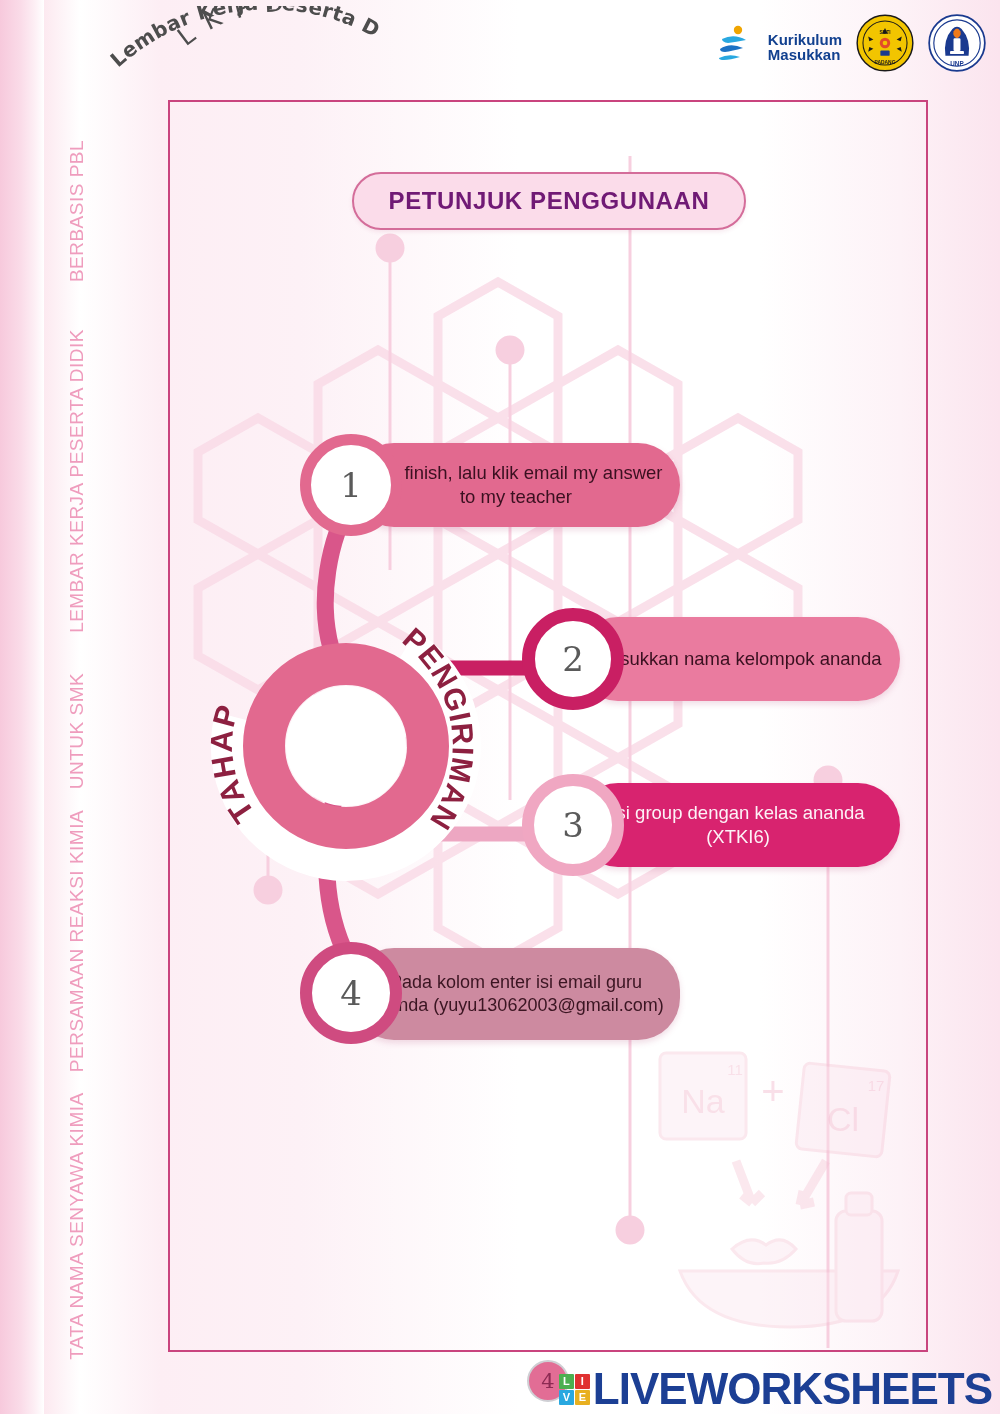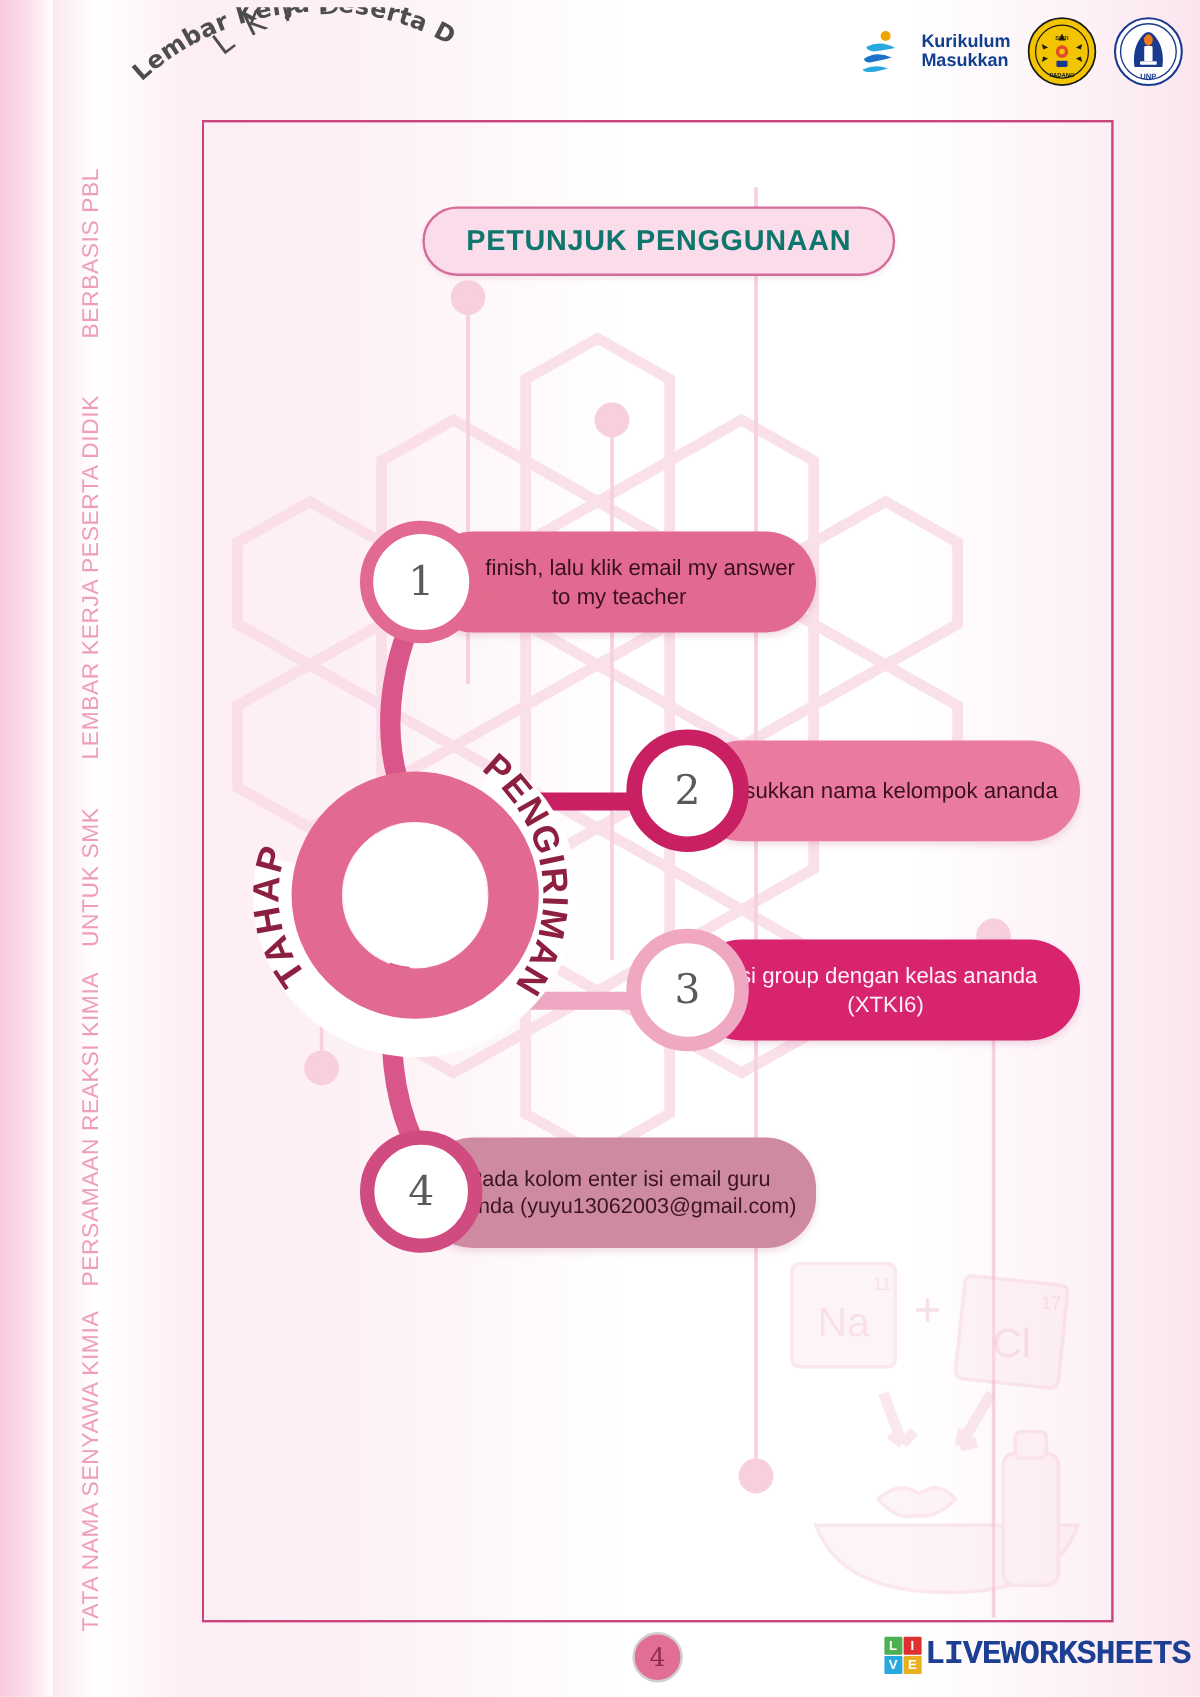--- a/index.html
+++ b/index.html
@@ -53,21 +53,21 @@
     width: 300px; height: 80px;
   }
   .lkpd-arc text {
     fill: #4d4d4d;
     font-family: "DejaVu Sans", sans-serif;
   }
   .logos {
     position: absolute; right: 14px; top: 14px;
     display: flex; align-items: center; gap: 14px;
   }
-  .km-logo { display: flex; align-items: center; gap: 18px; }
+  .km-logo { display: flex; align-items: flex-end; gap: 18px; }
   .km-text {
     font-size: 15px; font-weight: bold; line-height: 1.05;
     color: #12408f; font-family: "Liberation Sans", sans-serif;
   }
   .seal { width: 58px; height: 58px; }
 
   
   .frame {
     position: absolute; left: 168px; top: 100px;
     width: 760px; height: 1252px;
@@ -85,21 +85,21 @@
   .title-pill {
     position: absolute; left: 352px; top: 172px;
     width: 394px; height: 58px;
     border: 2px solid #d46d9a;
     border-radius: 29px;
     background: #fbdcea;
     display: flex; align-items: center; justify-content: center;
     box-shadow: 0 2px 4px rgba(190,70,120,.12);
   }
   .title-pill span {
-    color: #0f766e; font-size: 24px; font-weight: bold;
+    color: #701a75; font-size: 24px; font-weight: bold;
     letter-spacing: .6px; font-family: "Liberation Sans", sans-serif;
   }
 
   
   .donut { position: absolute; left: 196px; top: 596px; width: 300px; height: 300px; }
 
   
   .connectors { position: absolute; left: 168px; top: 100px; width: 760px; height: 1252px; }
 
   .step { position: absolute; }
@@ -160,22 +160,22 @@
     display: grid; grid-template-columns: 15px 15px; grid-template-rows: 15px 15px;
     gap: 1px;
   }
   .lw-cell {
     display: flex; align-items: center; justify-content: center;
     color: #fff; font-size: 11px; font-weight: bold;
     font-family: "Liberation Sans", sans-serif;
     border-radius: 1px;
   }
   .lw-word {
-    color: #1c3f94; font-size: 28px; font-weight: bold;
-    letter-spacing: -1px; font-family: Liberation Mono, monospace;
+    color: #1c3f94; font-size: 44px; font-weight: bold;
+    letter-spacing: -1px; font-family: Liberation Sans, sans-serif;
   }
 </style>
 </head>
 <body>
 
 <div class="page">
 
   <div class="spine"></div>
   <div class="spine-edge"></div>
 

